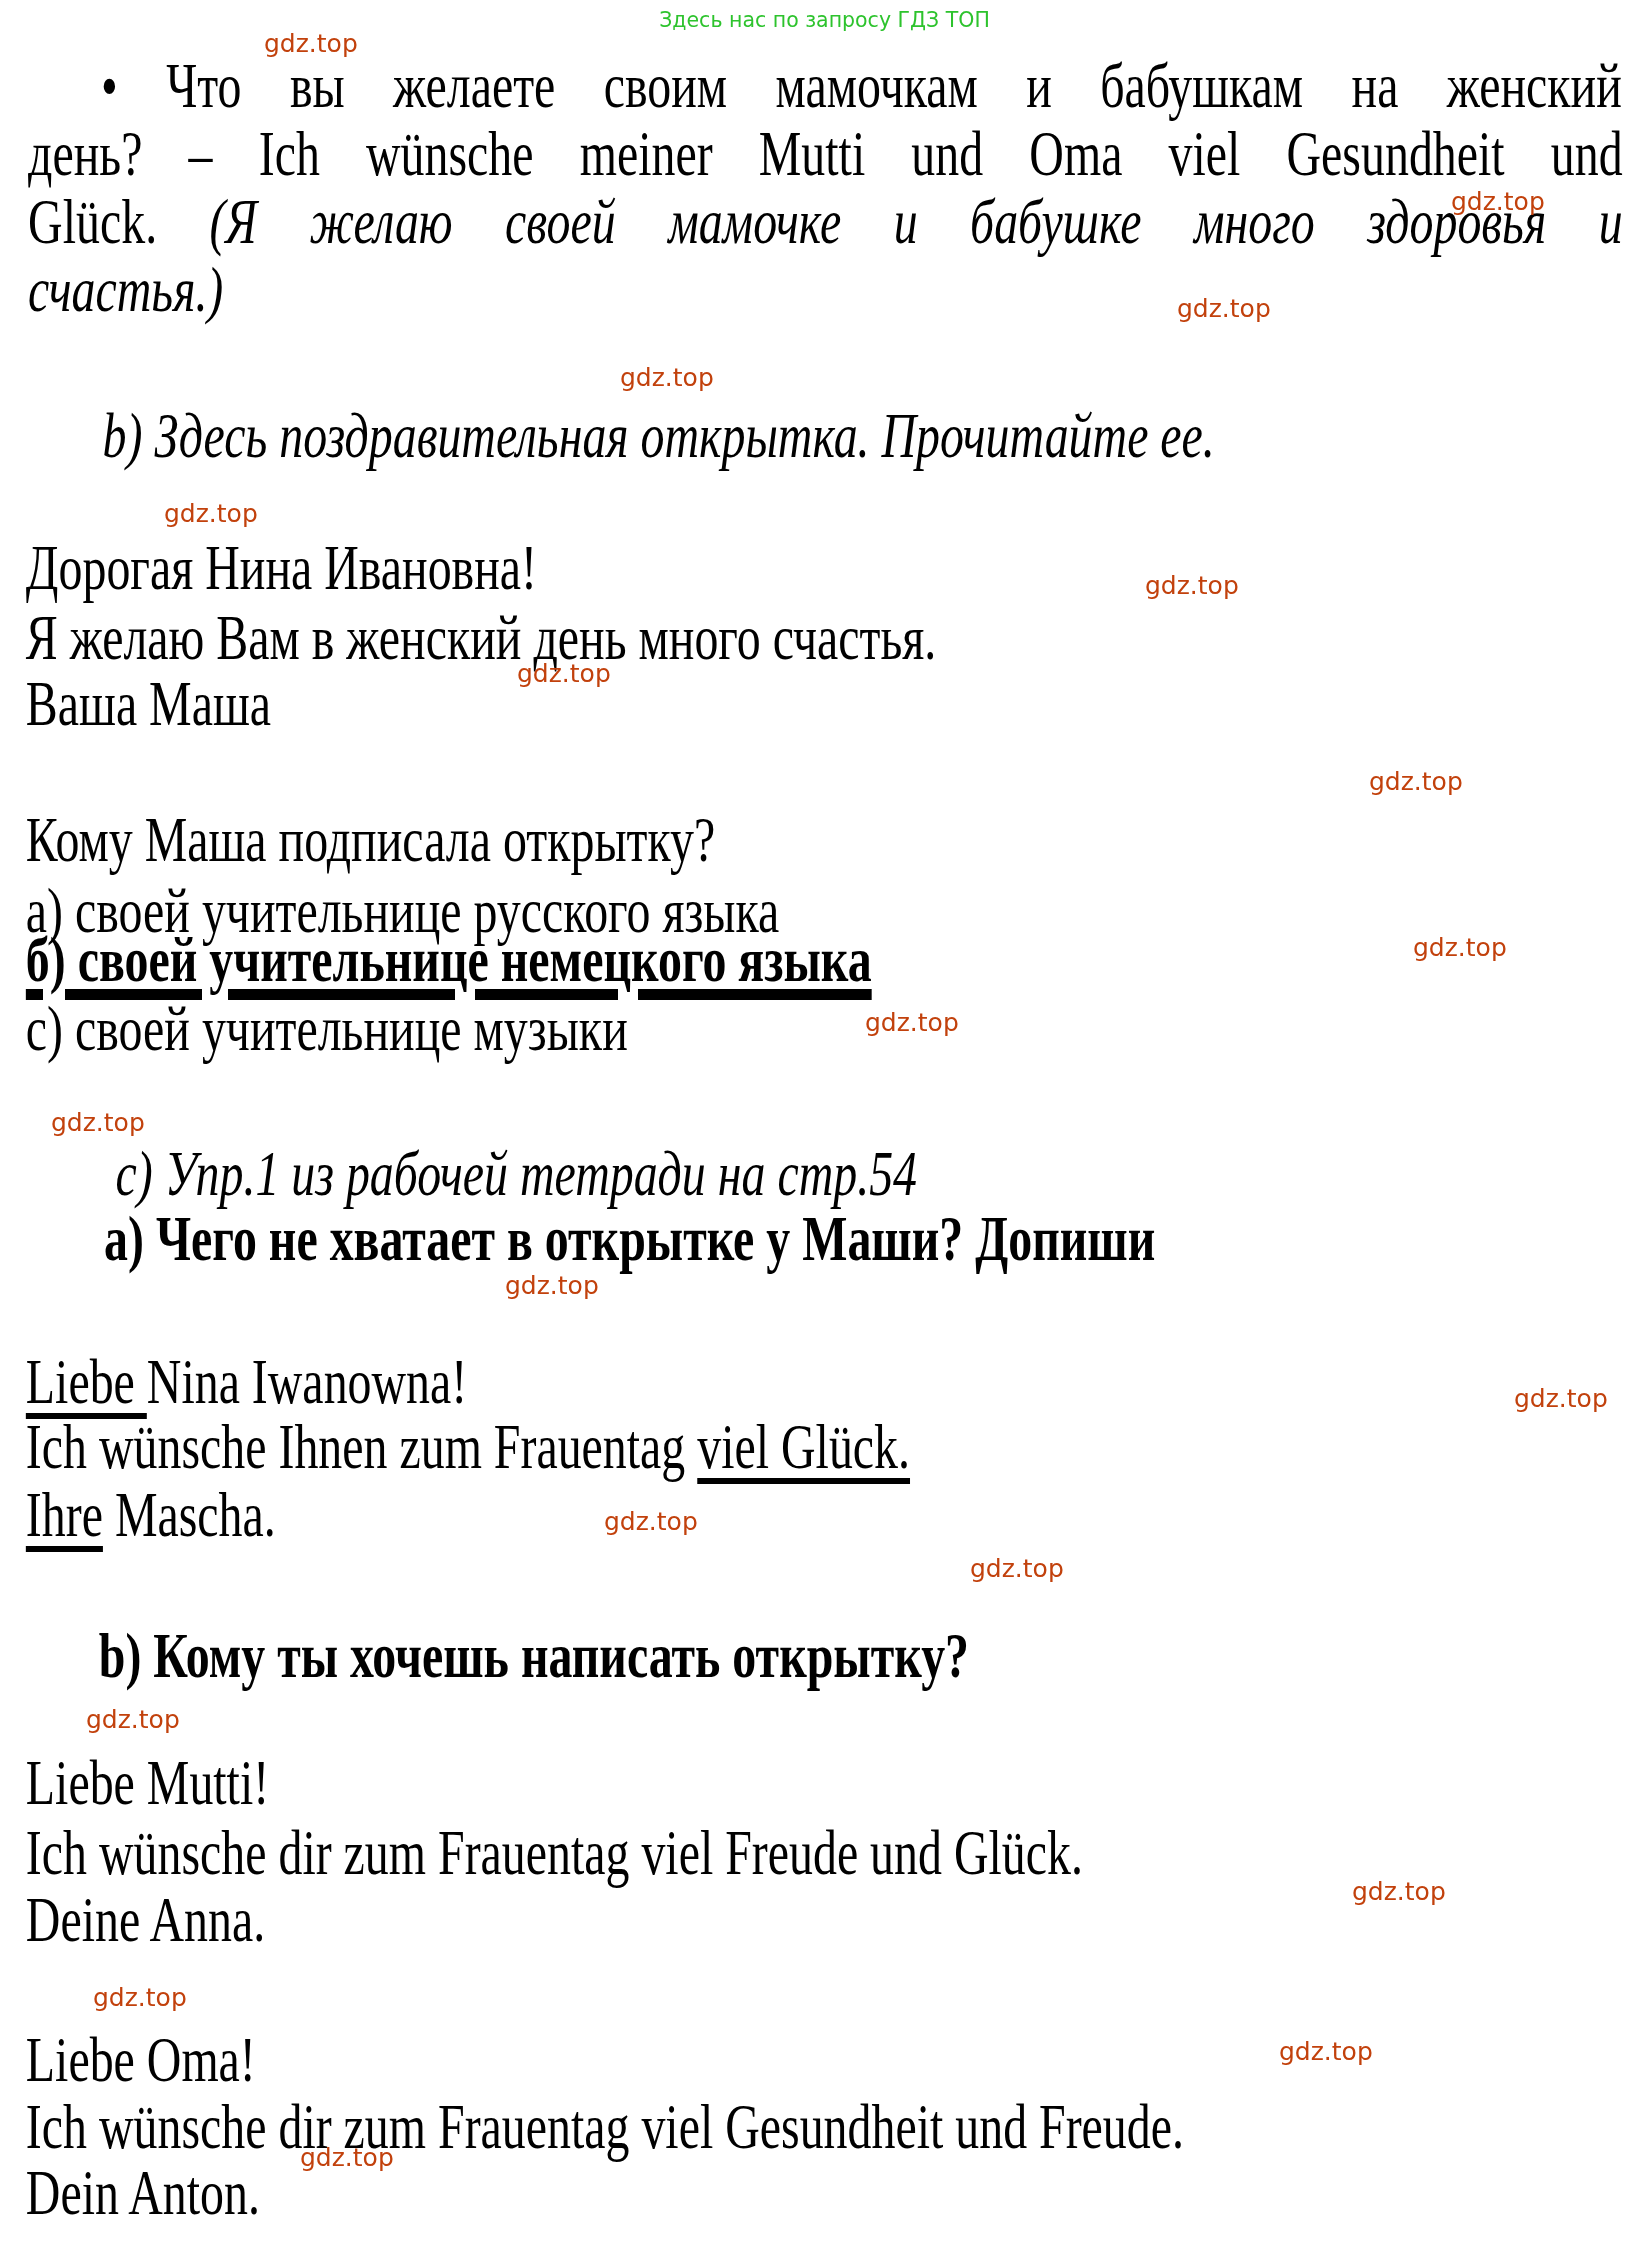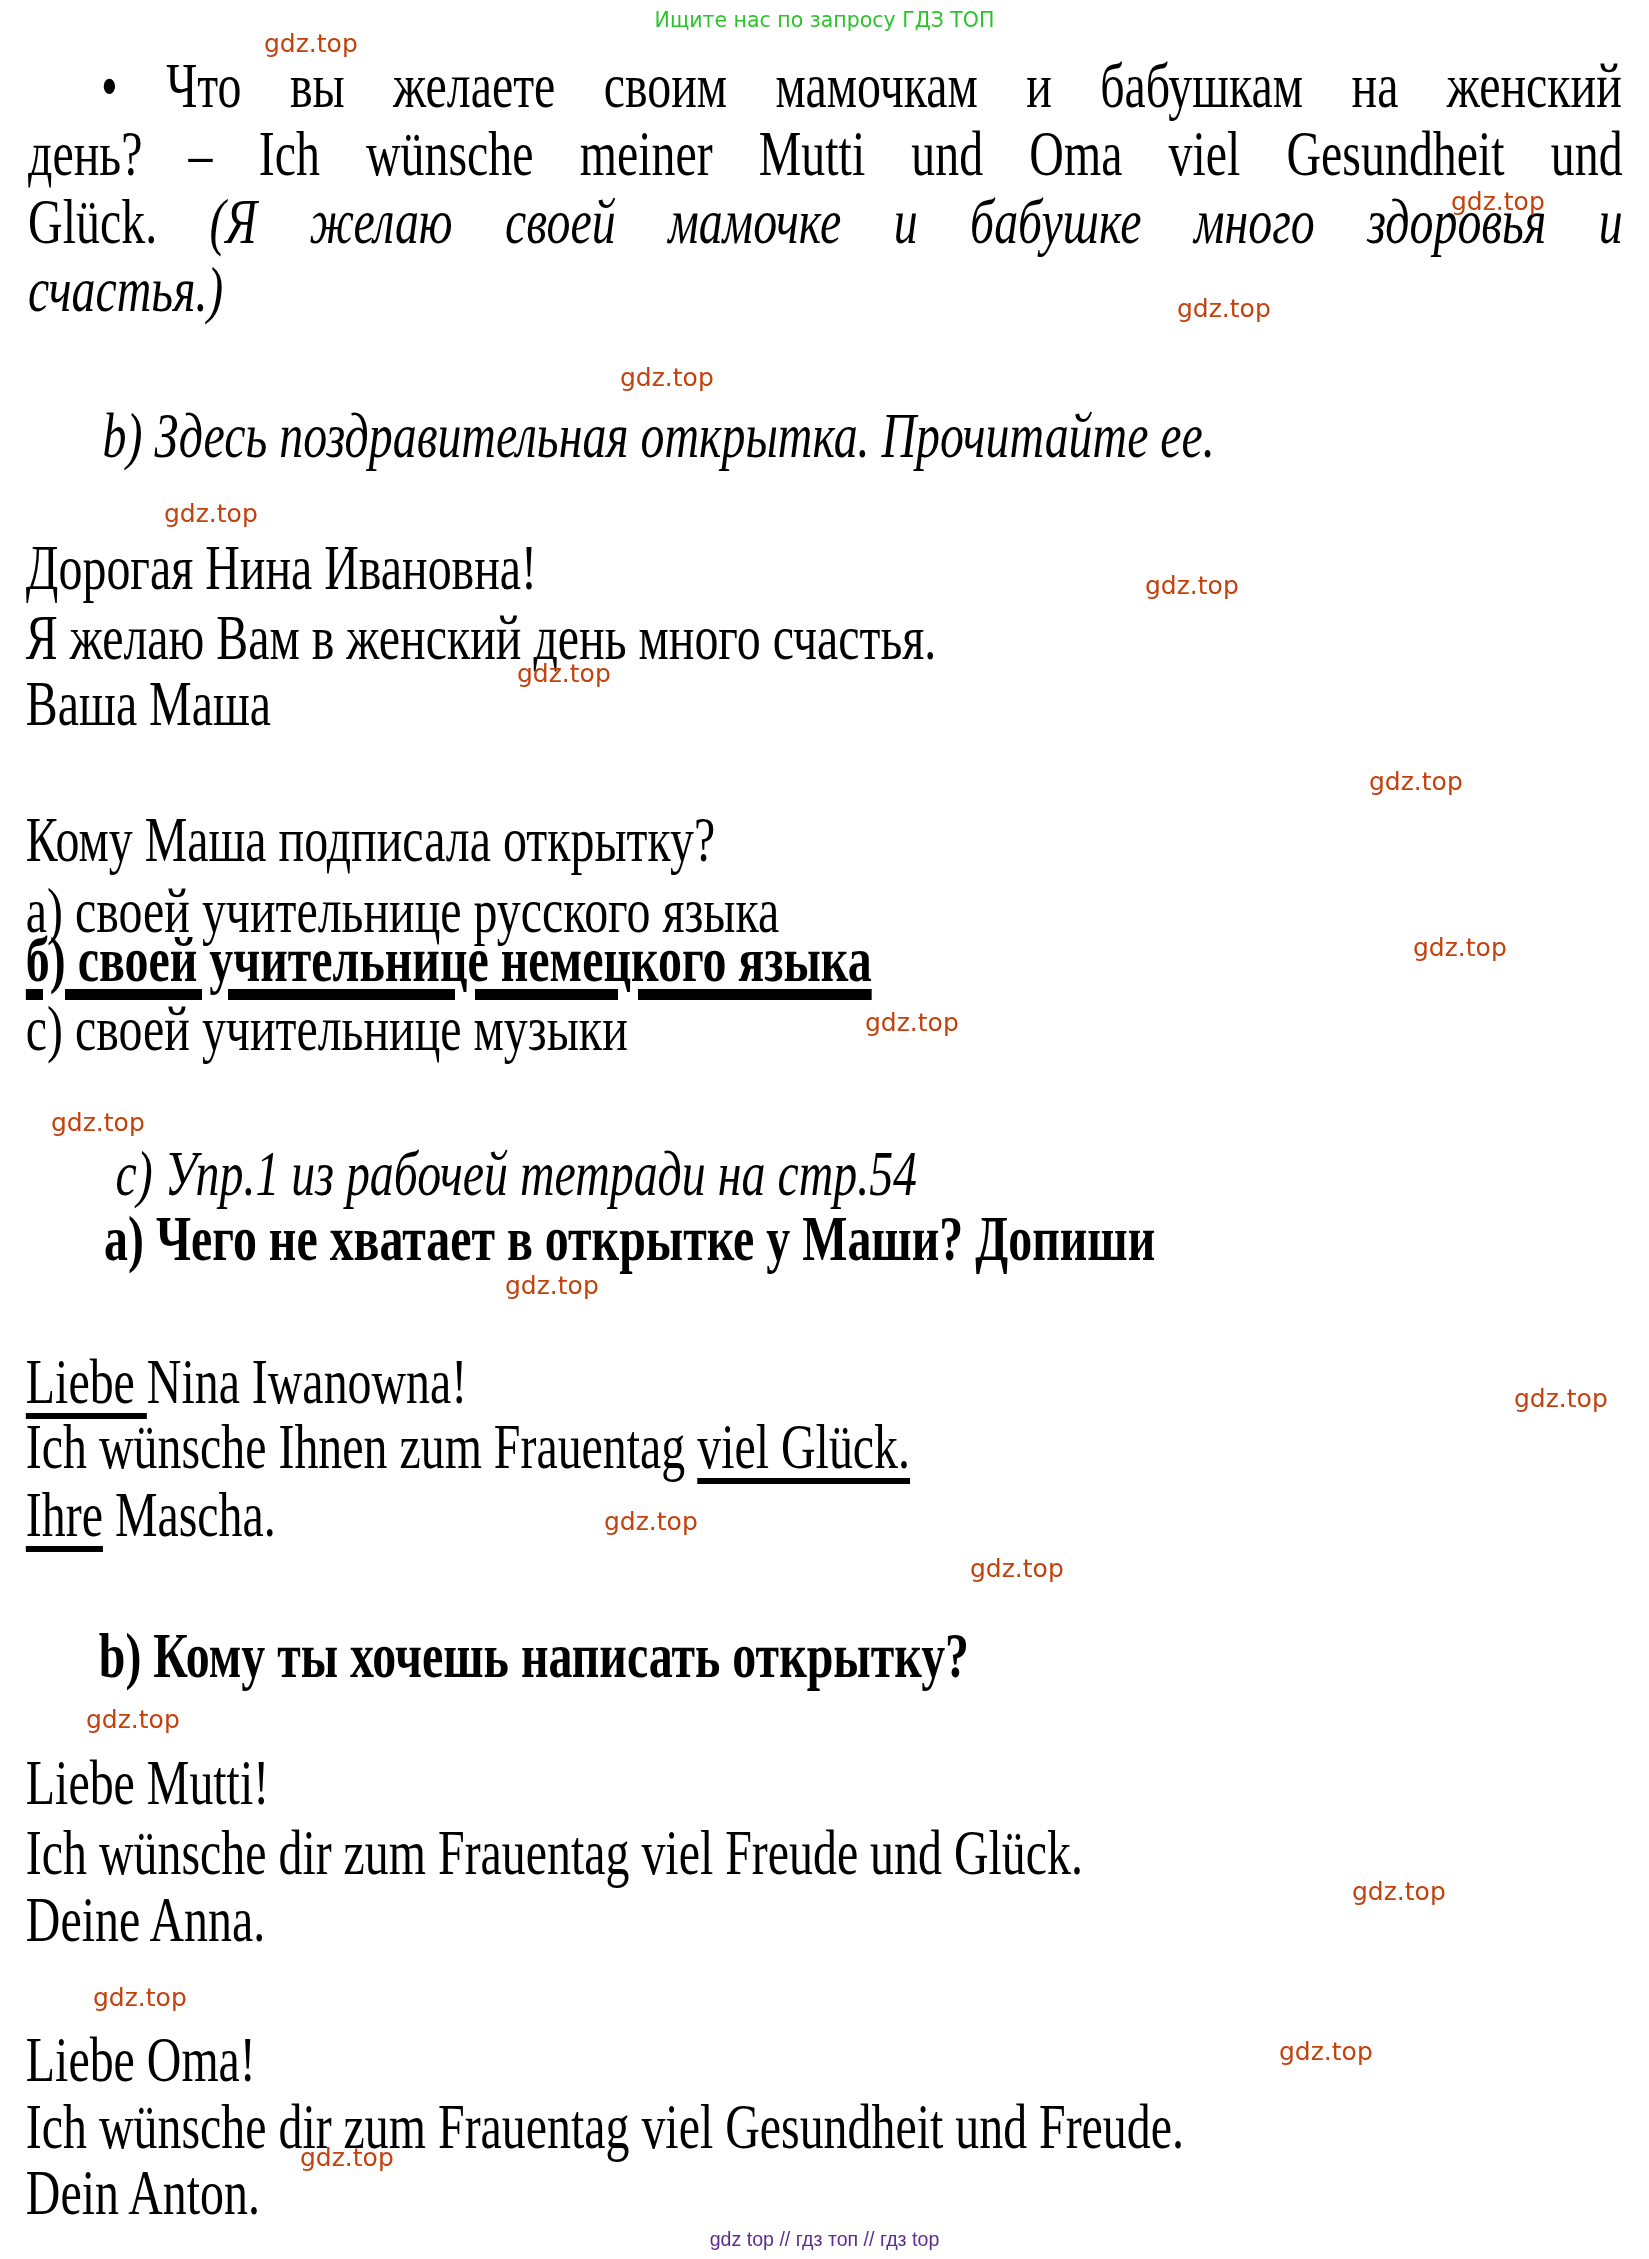--- a/index.html
+++ b/index.html
@@ -75,21 +75,21 @@
     font-size: 25px; line-height: 28px;
     color: #c2410c;
     white-space: nowrap;
   }
 </style>
 </head>
 <body>
 
 <div class="page">
 
-  <div class="banner">Ищите нас по запросу ГДЗ ТОП</div>
+  <div class="banner">Здесь нас по запросу ГДЗ ТОП</div>
 
   <div class="scaled">
 
     <div class="ln just ind-bullet" style="top:55px">• Что вы желаете своим мамочкам и бабушкам на женский</div>
     <div class="ln just" style="top:123px">день? – Ich wünsche meiner Mutti und Oma viel Gesundheit und</div>
     <div class="ln just" style="top:191px"><span>Glück. </span><span class="it">(Я желаю своей мамочке и бабушке много здоровья и</span></div>
     <div class="ln it" style="top:259px">счастья.)</div>
 
     <div class="ln it" style="top:405px; left:135px">b) Здесь поздравительная открытка. Прочитайте ее.</div>
 
@@ -135,16 +135,15 @@
   <span class="wm" style="left:505px;top:1272px">gdz.top</span>
   <span class="wm" style="left:1514px;top:1385px">gdz.top</span>
   <span class="wm" style="left:604px;top:1508px">gdz.top</span>
   <span class="wm" style="left:970px;top:1555px">gdz.top</span>
   <span class="wm" style="left:86px;top:1706px">gdz.top</span>
   <span class="wm" style="left:1352px;top:1878px">gdz.top</span>
   <span class="wm" style="left:93px;top:1984px">gdz.top</span>
   <span class="wm" style="left:1279px;top:2038px">gdz.top</span>
   <span class="wm" style="left:300px;top:2144px">gdz.top</span>
 
-  <div class="footer">gdz top  //  гдз топ  //  гдз top</div>
 
 </div>
 
 
 </body></html>

